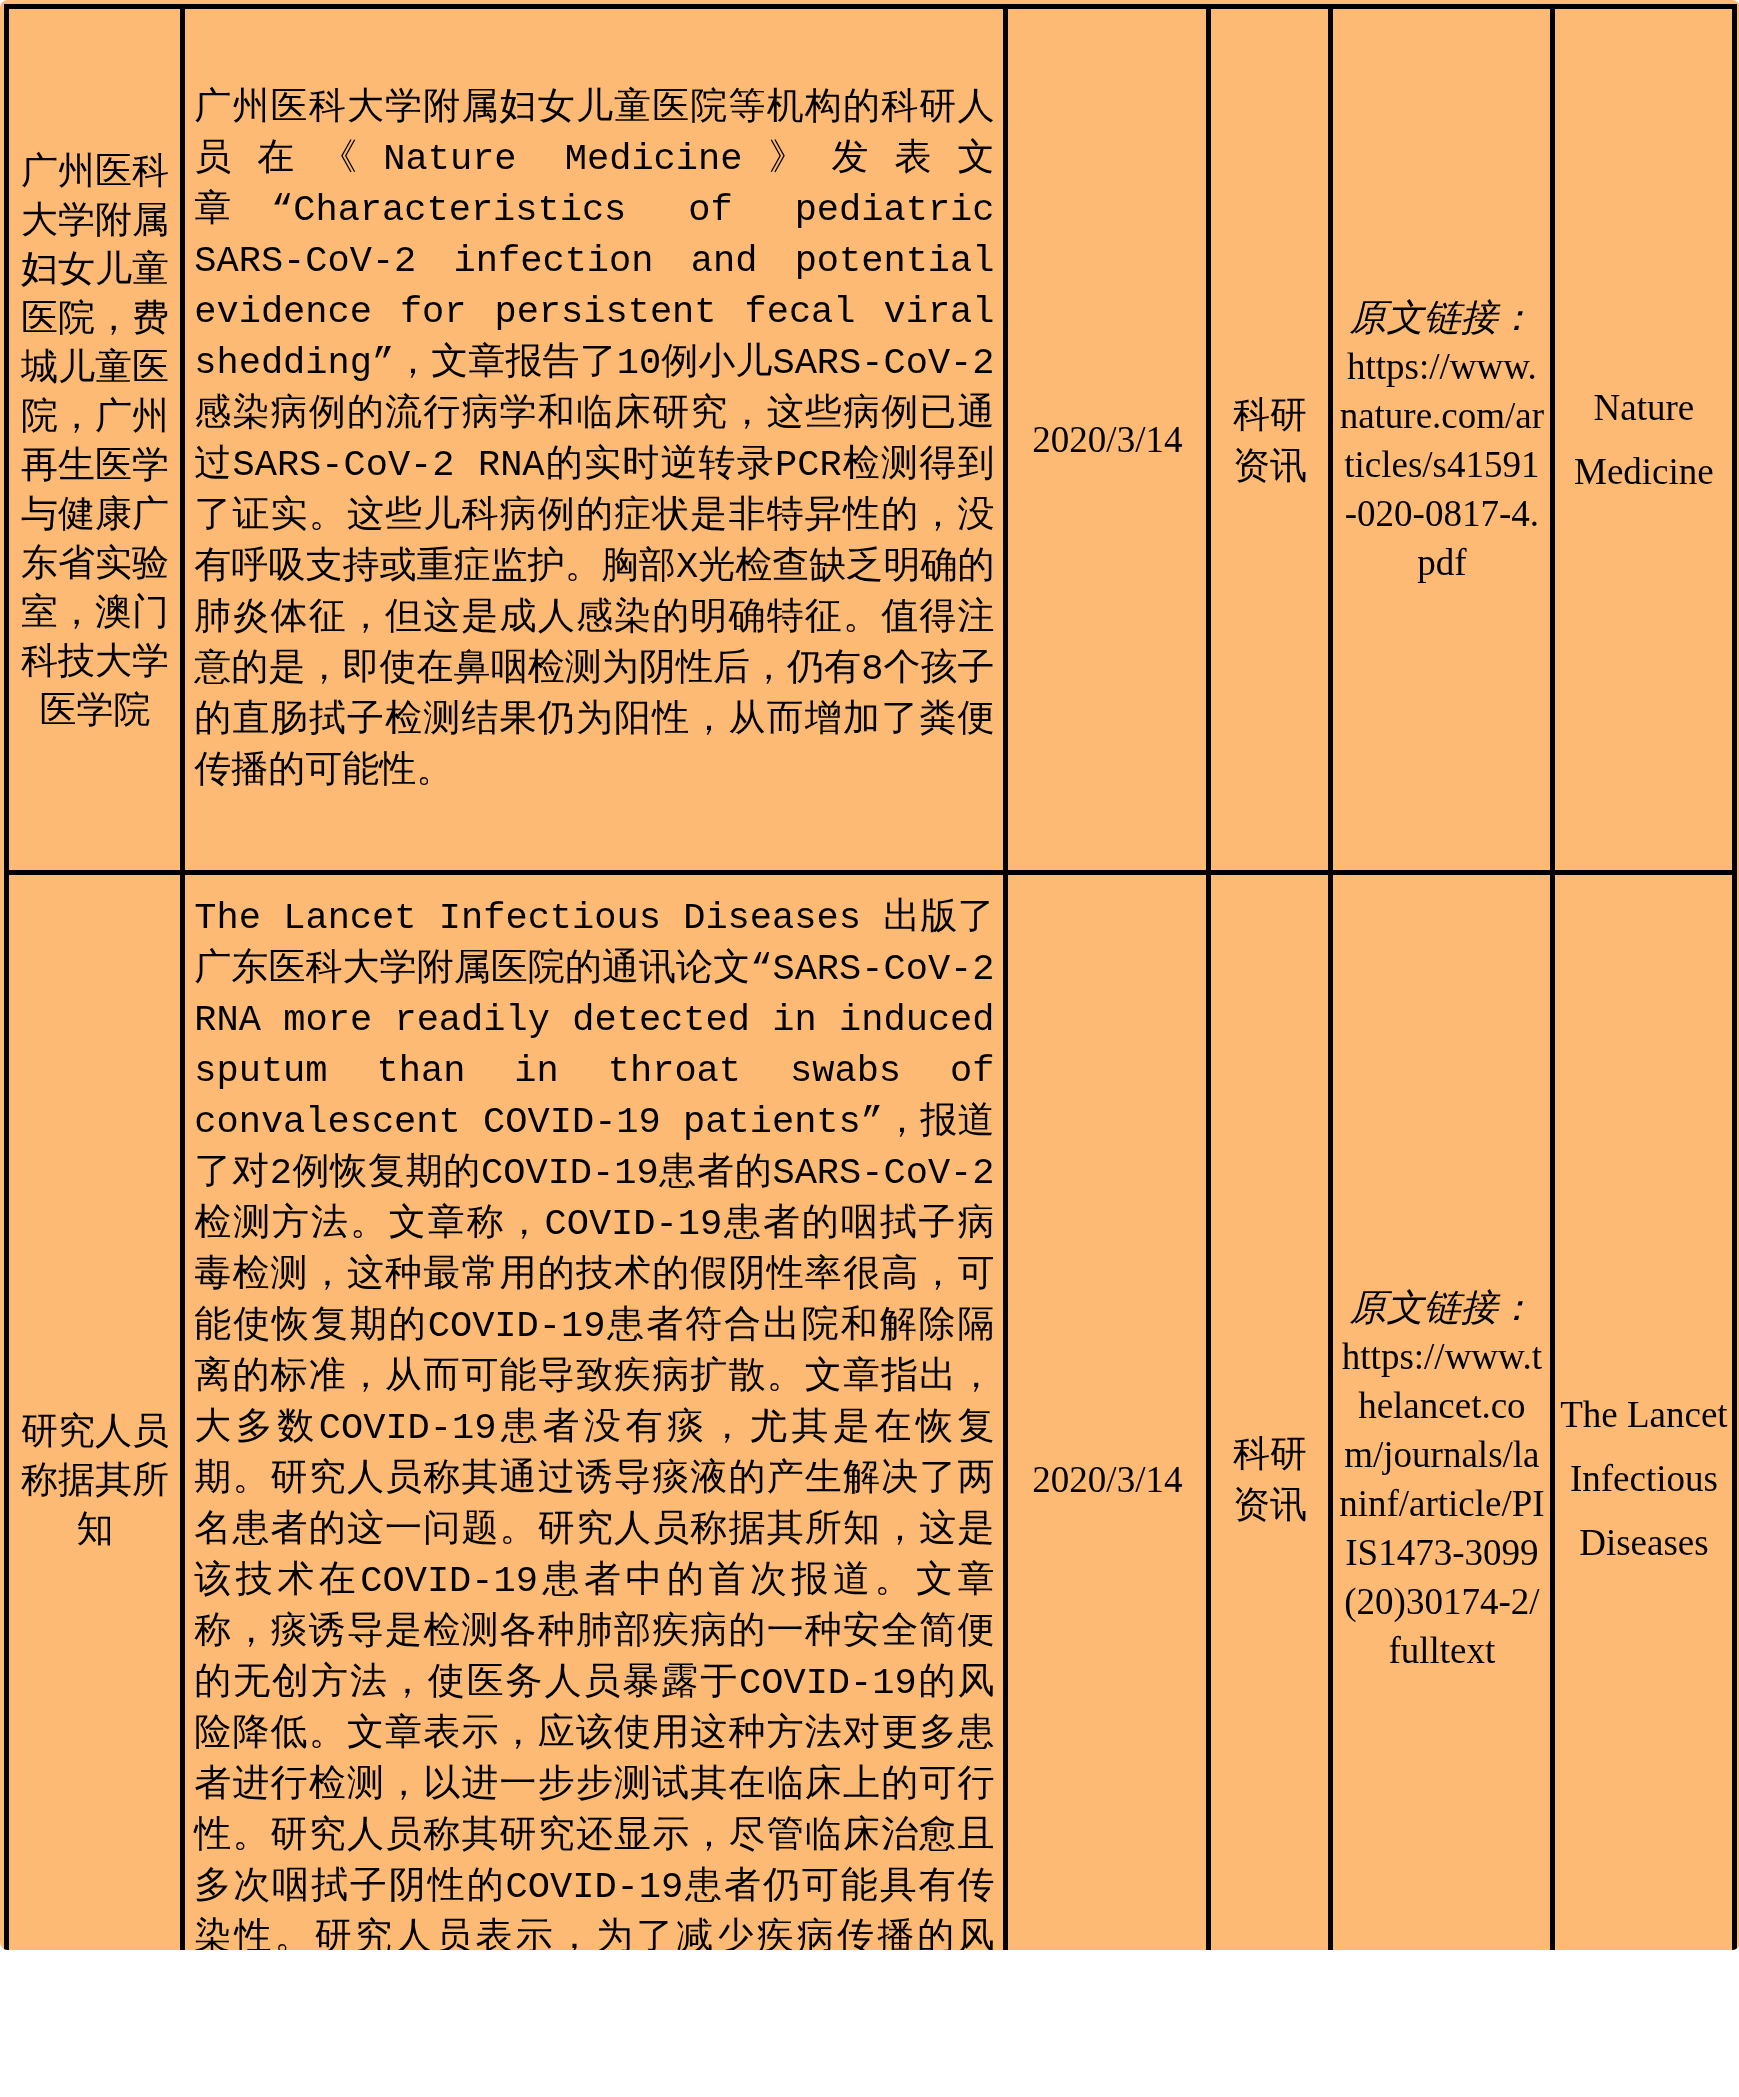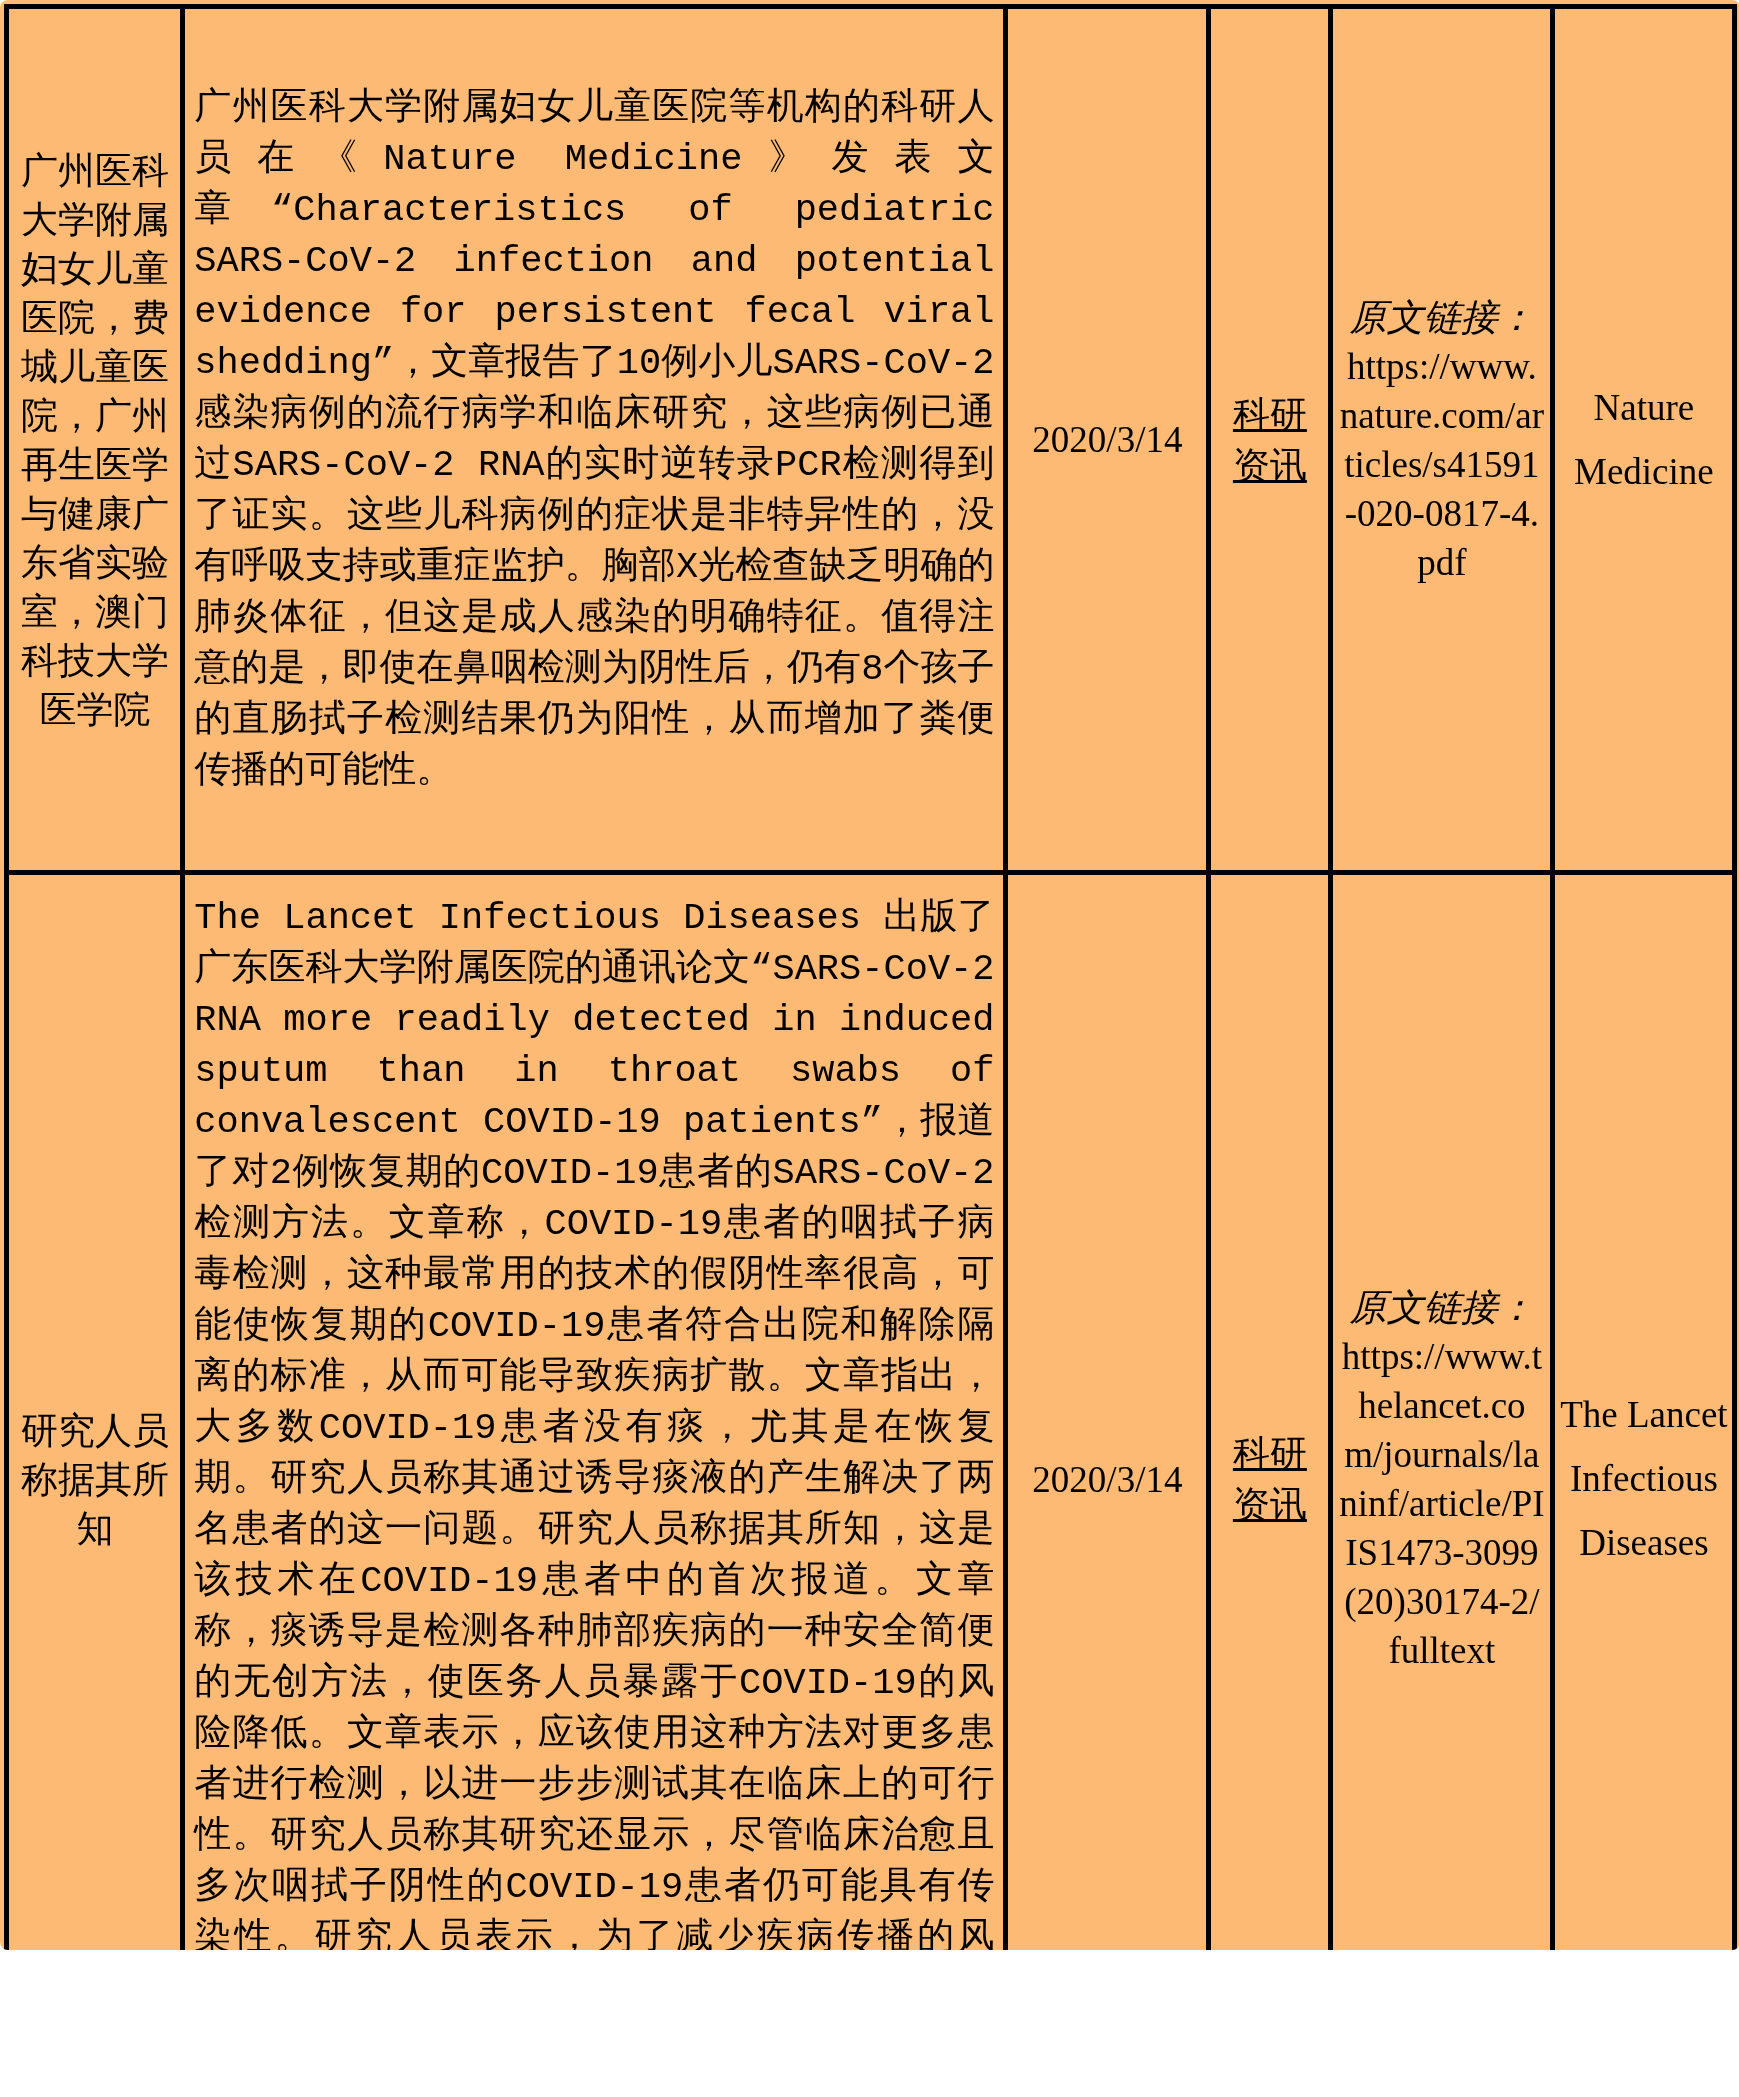--- a/index.html
+++ b/index.html
@@ -58,21 +58,20 @@
     text-align: center;
     font-size: 37px;
     line-height: 49px;
   }
   .cat {
     width: 76px;
     margin: 0 auto;
     font-size: 37px;
     line-height: 51px;
     text-align: center;
-    text-decoration: underline;
   }
   td.link-cell {
     text-align: center;
     font-size: 37px;
     line-height: 49px;
     padding: 0 5.3px;
   }
   .link-label { display: block; font-style: italic; }
   .link-url {
     display: block;

